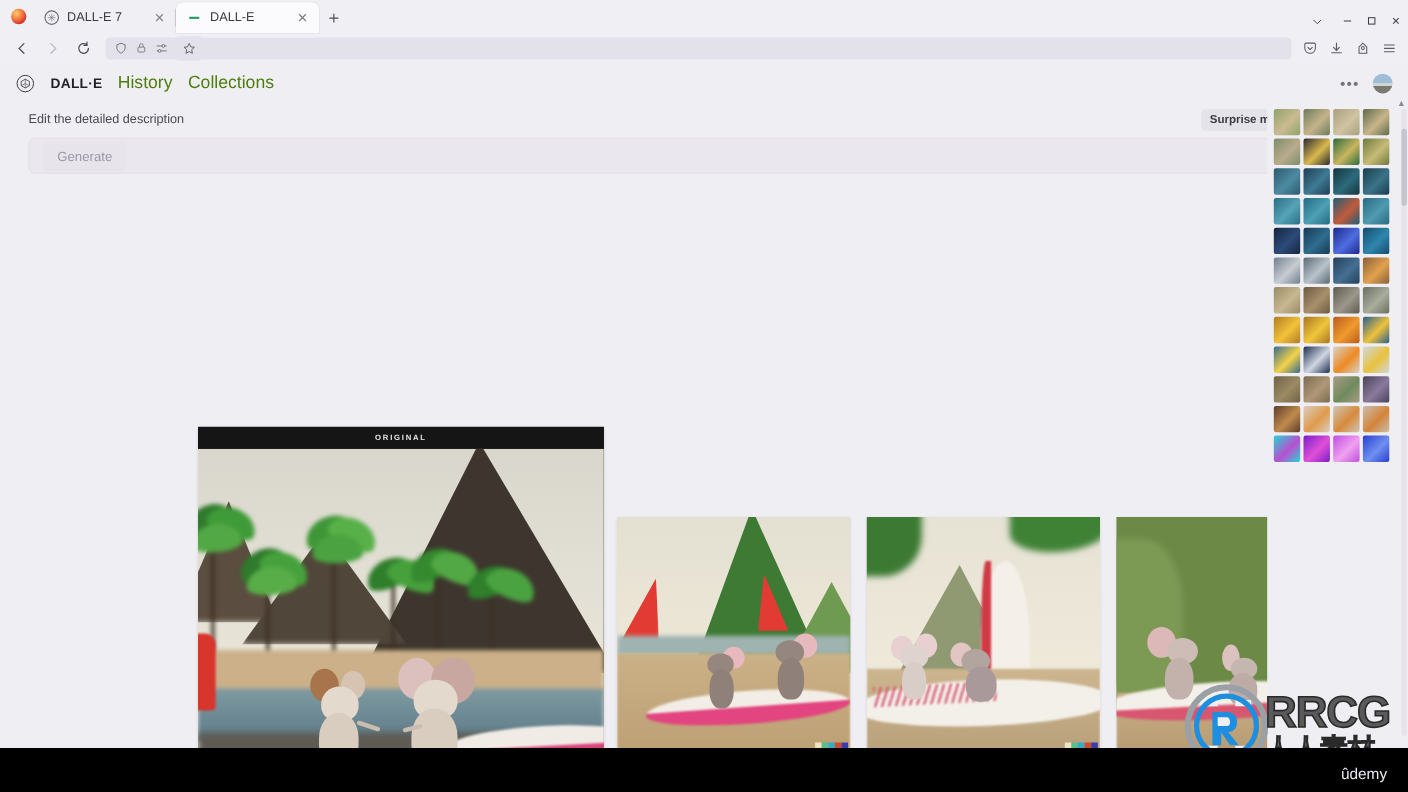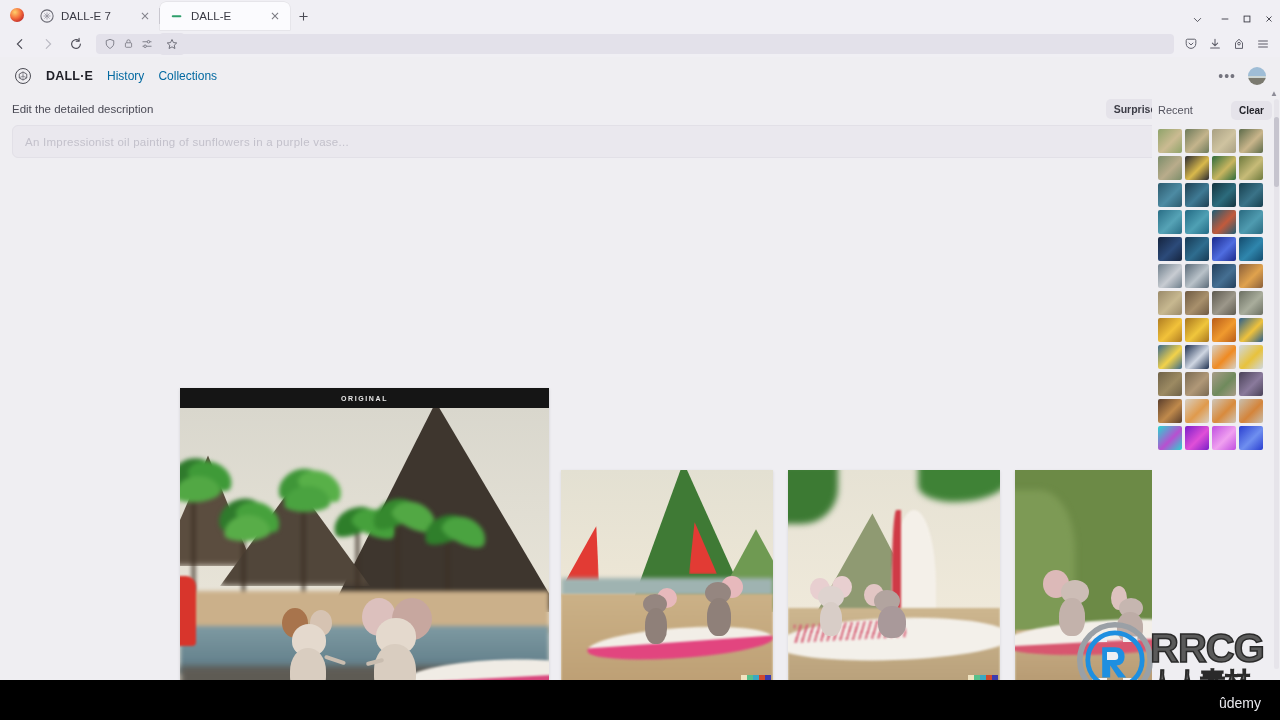--- a/index.html
+++ b/index.html
@@ -53,27 +53,27 @@
   .star { width:24px;height:22px;display:flex;align-items:center;justify-content:center;background:#e3e1ea;border-radius:3px;color:#5b5b66;}
   .wincontrols { display:flex; align-items:center; gap:0; margin-left:6px; }
   .wc { width:22px;height:22px;display:flex;align-items:center;justify-content:center;color:#3c3c46;font-size:10px; }
 
   
   .page { position:absolute; left:0; top:57px; width:1280px; height:623px; background:#efeef2; overflow:hidden; }
 
   .appbar { height:38px; display:flex; align-items:center; padding:0 14px; gap:14px; }
   .oai-logo { width:18px; height:18px; flex:0 0 18px; color:#2b2b32; }
   .brand { font-size:12.5px; font-weight:700; color:#1f1f27; letter-spacing:.2px; }
-  .navlink { font-size:12px; color:#0369a1; }
+  .navlink { font-size:16px; color:#4d7c0f; }
   .appbar-right { margin-left:auto; display:flex; align-items:center; gap:12px; }
   .dots { font-size:14px; color:#74747e; letter-spacing:1px; line-height:10px; }
   .avatar { width:18px; height:18px; border-radius:50%;
     background: linear-gradient(#9fbdd6 0 48%, #cdd6d4 48% 62%, #7b7a70 62% 100%); }
 
-  .promptwrap { padding: 0 12px; }
+  .promptwrap { padding: 0 26px; }
   .prompt-label-row { display:flex; align-items:center; height:28px; }
   .prompt-label { font-size:11.5px; color:#4a4a55; }
   .prompt-actions { margin-left:auto; display:flex; align-items:center; gap:8px; }
   .pill { background:#e5e3ea; color:#3c3c46; font-size:10.5px; font-weight:700;
           border-radius:5px; padding:4px 8px; }
   .collapse-ic { width:18px; height:18px; color:#2d2d36; display:flex; align-items:center; justify-content:center; }
 
   .promptbox {
     height:33px; background:#eae8ee; border:1px solid #e2e0e7; border-radius:6px;
     display:flex; align-items:center; padding:0 2px 0 12px; margin-top:2px;
@@ -317,21 +317,20 @@
             <span class="pill">Upload</span>
             <span class="collapse-ic">
               <svg width="15" height="15" viewBox="0 0 16 16">
                 <path d="M2 8 H11 M7.8 4.4 L11.4 8 L7.8 11.6 M13.5 3.5 V12.5" stroke="#2d2d36" stroke-width="1.3" fill="none" stroke-linecap="round" stroke-linejoin="round"></path>
               </svg>
             </span>
           </div>
         </div>
 
         <div class="promptbox">
-          <span class="ph">An Impressionist oil painting of sunflowers in a purple vase...</span>
           <span class="gen-btn">Generate</span>
         </div>
       </div>
 
       <div class="canvas">
 
         <div class="orig-card">
           <div class="orig-bar">
             <span>ORIGINAL</span>
           </div>
@@ -479,24 +478,20 @@
               <div class="e" style="left:4px;top:0;width:16px;height:24px;background:#dcc2be;"></div>
               <div class="h" style="left:12px;top:12px;width:24px;height:20px;background:#c6b6b0;"></div>
               <div class="b" style="left:10px;top:26px;width:26px;height:30px;background:#bdaca6;"></div>
             </div>
           </div>
         </div>
 
       </div>
 
       <div class="sidebar">
-        <div class="sb-head">
-          <span class="sb-title">Recent</span>
-          <span class="sb-clear">Clear</span>
-        </div>
         <div class="sb-grid" id="thumb-grid">
             <div class="thumb" style="background: linear-gradient(135deg, rgb(143, 163, 106) 0%, rgb(203, 187, 146) 55%, rgb(143, 163, 106) 100%);"></div>
             <div class="thumb" style="background: linear-gradient(135deg, rgb(109, 122, 90) 0%, rgb(196, 180, 140) 55%, rgb(109, 122, 90) 100%);"></div>
             <div class="thumb" style="background: linear-gradient(135deg, rgb(168, 160, 131) 0%, rgb(207, 195, 160) 55%, rgb(168, 160, 131) 100%);"></div>
             <div class="thumb" style="background: linear-gradient(135deg, rgb(93, 107, 74) 0%, rgb(201, 181, 139) 55%, rgb(93, 107, 74) 100%);"></div>
             <div class="thumb" style="background: linear-gradient(135deg, rgb(124, 141, 106) 0%, rgb(185, 172, 139) 55%, rgb(124, 141, 106) 100%);"></div>
             <div class="thumb" style="background: linear-gradient(135deg, rgb(42, 42, 48) 0%, rgb(217, 185, 76) 55%, rgb(42, 42, 48) 100%);"></div>
             <div class="thumb" style="background: linear-gradient(135deg, rgb(46, 107, 60) 0%, rgb(200, 181, 96) 55%, rgb(46, 107, 60) 100%);"></div>
             <div class="thumb" style="background: linear-gradient(135deg, rgb(110, 122, 62) 0%, rgb(199, 187, 120) 55%, rgb(110, 122, 62) 100%);"></div>
             <div class="thumb" style="background: linear-gradient(135deg, rgb(44, 90, 110) 0%, rgb(77, 139, 163) 55%, rgb(44, 90, 110) 100%);"></div>

